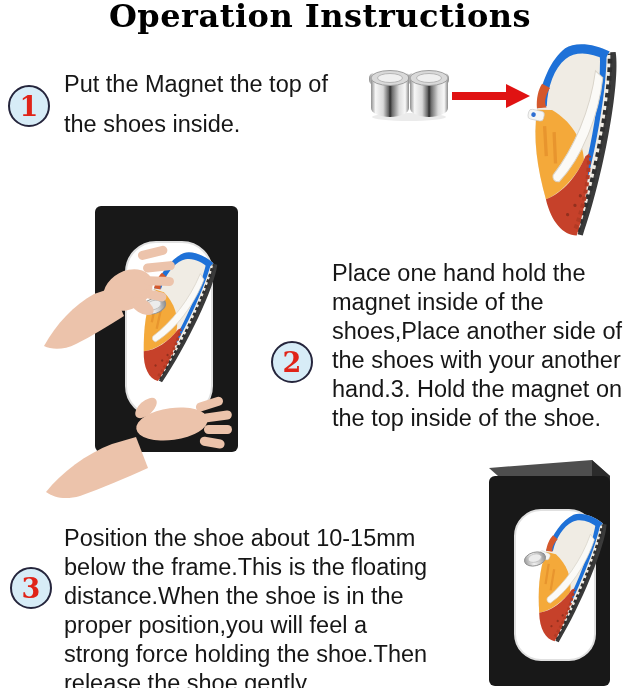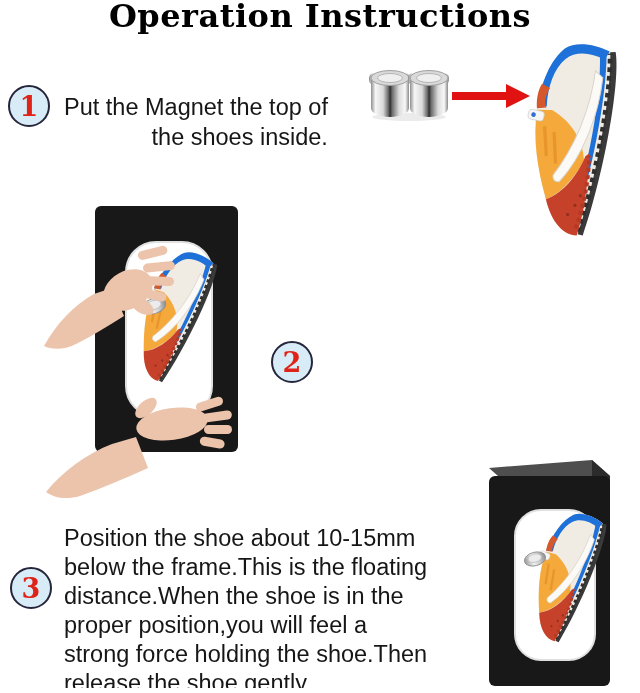--- a/index.html
+++ b/index.html
@@ -19,21 +19,21 @@
     font-family:"DejaVu Serif",serif;font-weight:bold;font-size:27px;color:#e02318;
     box-sizing:border-box;
   }
   .c1{left:8px;top:85px;}
   .c2{left:271px;top:341px;}
   .c3{left:10px;top:567px;}
   .step-text{
     position:absolute;font-size:23.5px;line-height:29px;color:#161616;
     white-space:pre-line;letter-spacing:0;
   }
-  .t1{left:64px;top:92px;line-height:30px;text-align:right;}
+  .t1{left:64px;top:64px;line-height:40px;}
   .t2{left:332px;top:259px;}
   .t3{left:64px;top:524px;}
   .illos{position:absolute;left:0;top:0;}
 </style>
 </head>
 <body>
 
 <div class="page">
 
   <svg class="illos" width="640" height="693" viewBox="0 0 640 693">
@@ -149,20 +149,26 @@
 
   <div class="step-circle c1">
     <span>1</span>
   </div>
   <div class="step-text t1">Put the Magnet the top of
 the shoes inside.</div>
 
   <div class="step-circle c2">
     <span>2</span>
   </div>
+  <div class="step-text t2">Place one hand hold the
+magnet inside of the
+shoes,Place another side of
+the shoes with your another
+hand.3. Hold the magnet on
+the top inside of the shoe.</div>
 
   <div class="step-circle c3">
     <span>3</span>
   </div>
   <div class="step-text t3">Position the shoe about 10-15mm
 below the frame.This is the floating
 distance.When the shoe is in the
 proper position,you will feel a
 strong force holding the shoe.Then
 release the shoe gently.</div>

